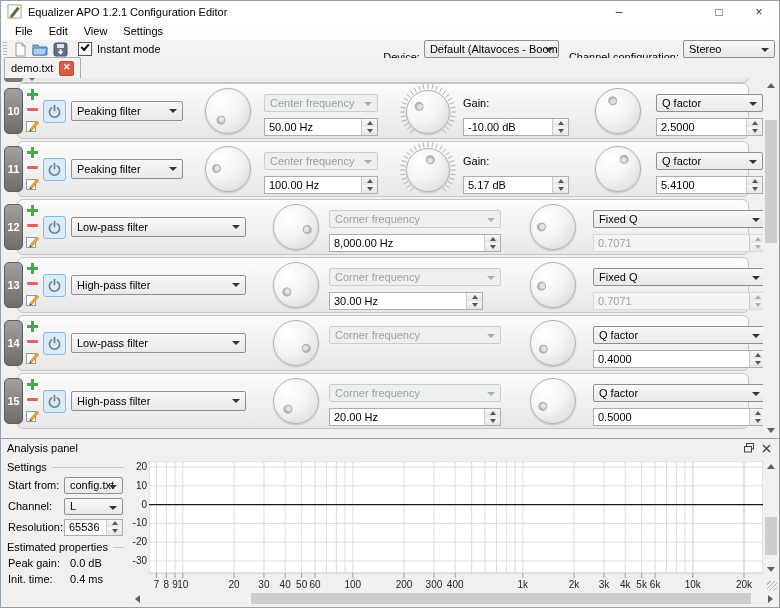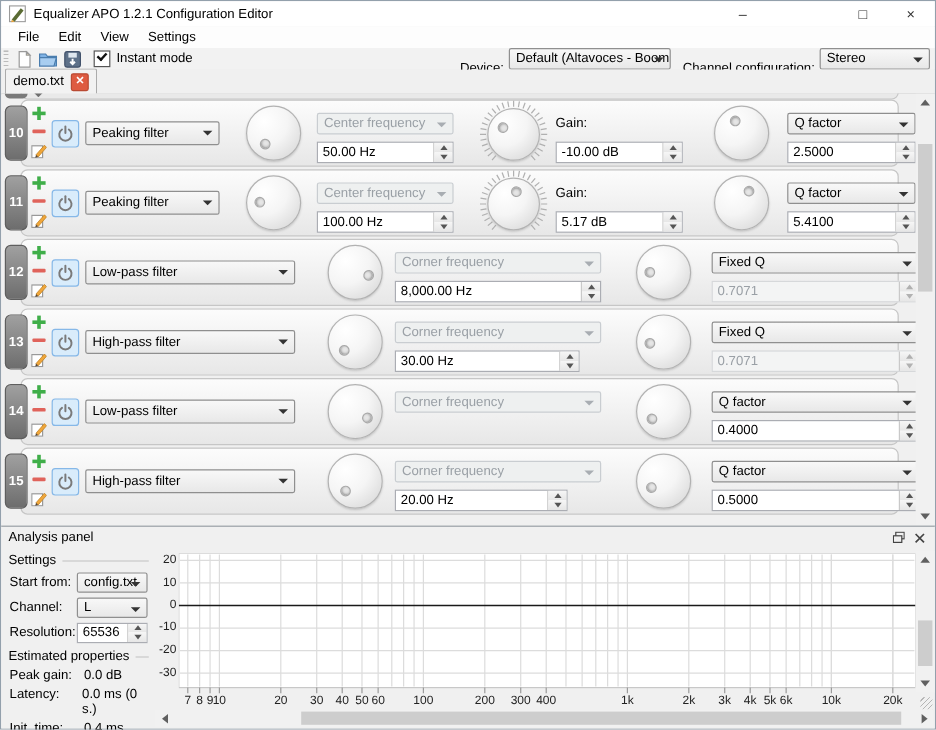--- a/index.html
+++ b/index.html
@@ -622,21 +622,21 @@
           <div class="knob" style="width: 46px; height: 46px; left: 0px; top: 0px;">
             <div class="karm" style="transform: rotate(222deg);">
               <div class="kdot"></div>
             </div>
           </div>
         </div>
         <div class="cbo dis pcmb" style="position: absolute; left: 328px; width: 172px;">
           <span>Corner frequency</span>
           <span class="carr"></span>
         </div>
-        <div class="spin" style="left: 328px; width: 144px;">
+        <div class="spin" style="left: 328px; width: 172px;">
           <span class="sval">20.00 Hz</span>
           <span class="sbtns">
             <span class="sb up">
               <i></i>
             </span>
             <span class="sb dn">
               <i></i>
             </span>
           </span>
         </div>
@@ -723,24 +723,20 @@
           </span>
       </div>
     </div>
     <div class="grp">
       <span>Estimated properties</span>
         <span class="gline"></span>
     </div>
     <div class="proprow">
       <span class="plab">Peak gain:</span>
         <span>0.0 dB</span>
-    </div>
-    <div class="proprow">
-      <span class="plab">Latency:</span>
-        <span>0.0 ms (0 s.)</span>
     </div>
     <div class="proprow">
       <span class="plab">Init. time:</span>
         <span>0.4 ms</span>
     </div>
 
   </div>
 
   <div class="graph" id="graph">
       <svg width="614" height="117" style="position: absolute; left: 21px; top: 4px;">

